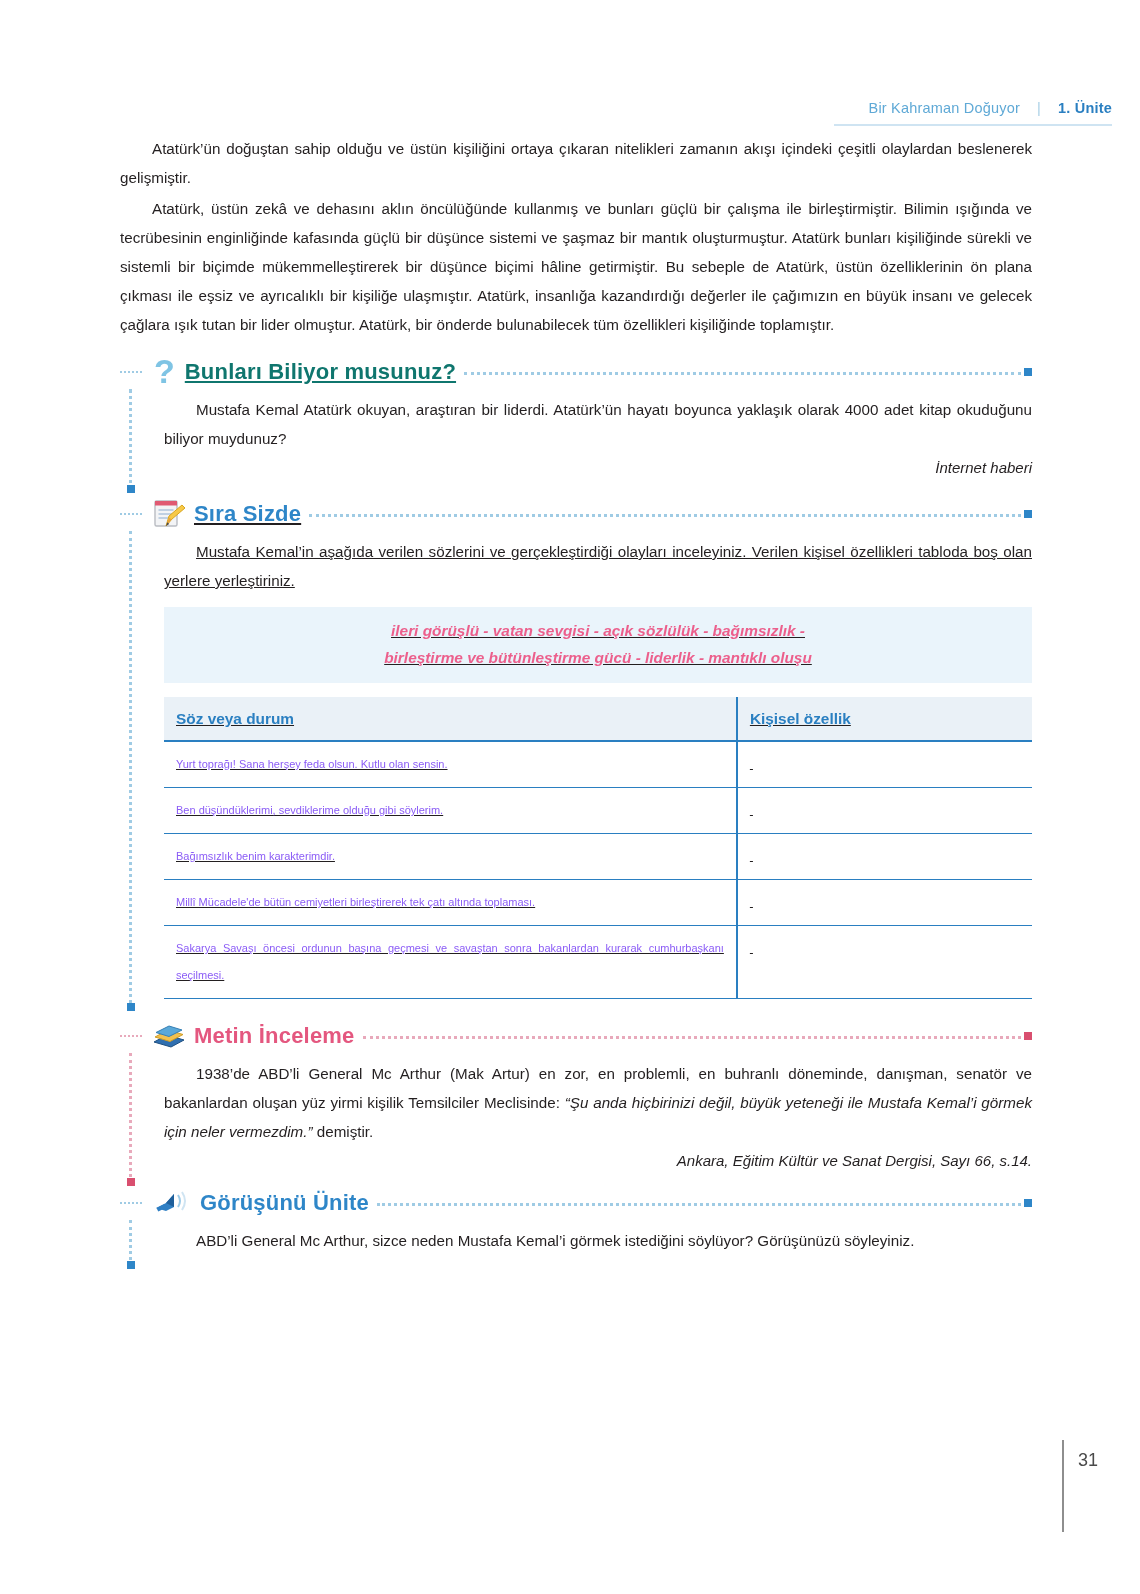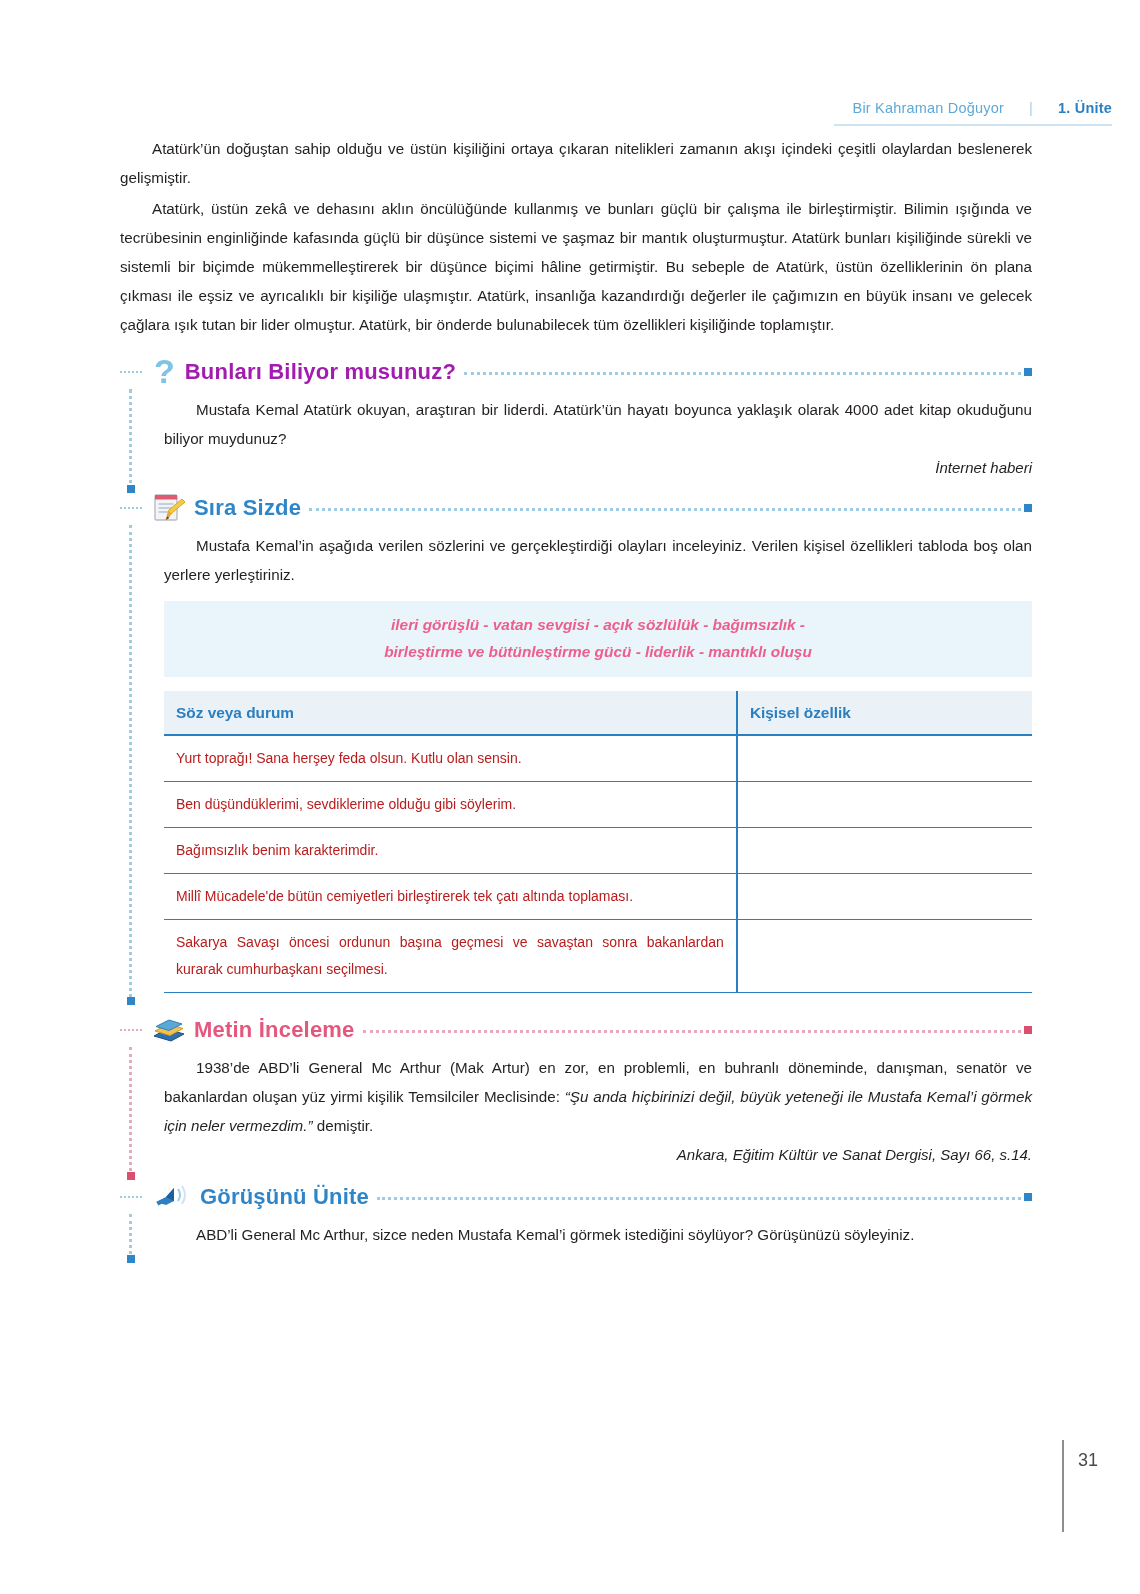--- a/index.html
+++ b/index.html
@@ -20,21 +20,21 @@
     box-sizing: border-box;
   }
 
   
   .runhead {
     position: absolute;
     top: 100px;
     right: 28px;
     display: flex;
     align-items: baseline;
-    gap: 24px;
+    gap: 16px;
     font-size: 14.5px;
     letter-spacing: .2px;
     color: #5fa9d6;
   }
   .runhead .unit {
     color: #2a7fc1;
     font-weight: bold;
   }
   .runhead .sep {
     color: #a8cfe6;
@@ -88,21 +88,21 @@
     border-top: 2px dotted #9fcbe4;
     margin-right: 2px;
   }
   .head-title {
     font-size: 22px;
     font-weight: bold;
     letter-spacing: .2px;
     white-space: nowrap;
   }
   .head-title.blue  { color: #2e86c8; }
-  .head-title.lightblue { color: #a21caf; }
+  .head-title.lightblue { color: #0f766e; text-decoration: underline; }
   .head-title.pink  { color: #e4577f; }
   .trail {
     flex: 1 1 auto;
     display: flex;
     align-items: center;
     height: 12px;
   }
   .trail .dots {
     flex: 1 1 auto;
     height: 0;
@@ -186,27 +186,27 @@
     color: #2a7fc1;
     font-size: 15.4px;
     font-weight: bold;
     text-align: left;
     padding: 13px 12px 12px 12px;
     border-bottom: 2px solid #2a7fc1;
     vertical-align: middle;
   }
   table.act th.c1 { border-right: 2px solid #2a7fc1; }
   table.act td {
-    font-size: 14px;
+    font-size: 11px;
     line-height: 27px;
     padding: 9px 12px 9px 12px;
     border-bottom: 1.5px solid #2a7fc1;
     vertical-align: top;
     text-align: justify;
-    color: #b91c1c;
+    color: #8b5cf6;
   }
   table.act td.c1 { border-right: 2px solid #2a7fc1; }
   table.act td.c2 { }
   table.act tr:last-child td { border-bottom: 1.5px solid #2a7fc1; }
 
   
   .pagenum {
     position: absolute;
     right: 42px;
     bottom: 62px;
@@ -253,21 +253,21 @@
         </span>
       </div>
       <div class="block-body">
         <span class="vrule"></span>
         <span class="vrule-cap" style="bottom:-2px;"></span>
         <p class="body">Mustafa Kemal Atatürk okuyan, araştıran bir liderdi. Atatürk’ün hayatı boyunca yaklaşık olarak 4000 adet kitap okuduğunu biliyor muydunuz?</p>
         <p class="src">İnternet haberi</p>
       </div>
     </div>
 
-    <div class="block" style="">
+    <div class="block" style="margin-top:6px;text-decoration:underline;">
       <div class="block-head">
         <span class="lead-dots"></span>
         <span class="icon">
           <svg width="34" height="30" viewBox="0 0 34 30" aria-hidden="true">
             <rect x="3" y="2" width="22" height="25" rx="1.5" fill="#f3f4f6" stroke="#b9bcc2" stroke-width="1.4"></rect>
             <rect x="3" y="2" width="22" height="4.5" fill="#e05a72"></rect>
             <line x1="6.5" y1="11" x2="21.5" y2="11" stroke="#9fb7d6" stroke-width="1.2"></line>
             <line x1="6.5" y1="15" x2="21.5" y2="15" stroke="#9fb7d6" stroke-width="1.2"></line>
             <line x1="6.5" y1="19" x2="16" y2="19" stroke="#9fb7d6" stroke-width="1.2"></line>
             <polygon points="14,27 17,17 30,6 33,9 20,20" fill="#f7c948" stroke="#d9a61f" stroke-width="1"></polygon>

